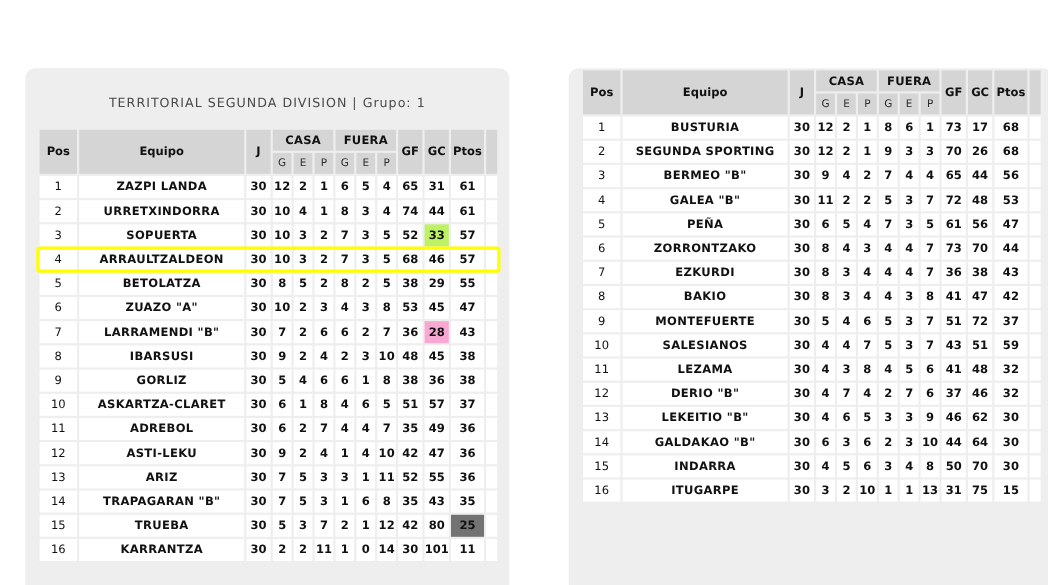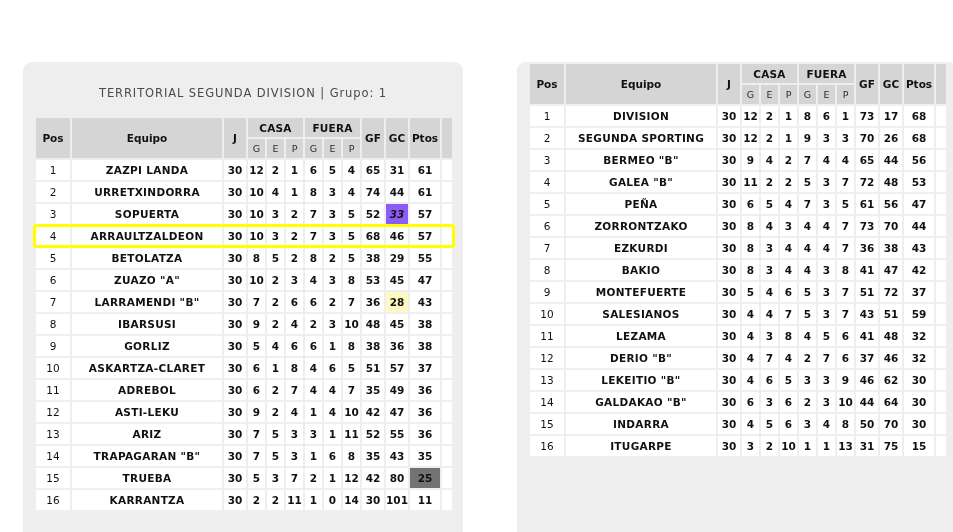--- a/index.html
+++ b/index.html
@@ -232,21 +232,21 @@
               <td class="pos" style="background: rgb(255, 255, 255);">3</td>
               <td class="team" style="background: rgb(255, 255, 255);">SOPUERTA</td>
               <td class="num" style="background: rgb(255, 255, 255);">30</td>
               <td class="num" style="background: rgb(255, 255, 255);">10</td>
               <td class="num" style="background: rgb(255, 255, 255);">3</td>
               <td class="num" style="background: rgb(255, 255, 255);">2</td>
               <td class="num" style="background: rgb(255, 255, 255);">7</td>
               <td class="num" style="background: rgb(255, 255, 255);">3</td>
               <td class="num" style="background: rgb(255, 255, 255);">5</td>
               <td class="num" style="background: rgb(255, 255, 255);">52</td>
-              <td class="num" style="background: #8b5cf6; font-style: italic;">33</td>
+              <td class="num" style="background: #bef264;">33</td>
               <td class="num" style="background: rgb(255, 255, 255);">57</td>
               <td class="num" style="background: rgb(255, 255, 255);">&nbsp;</td>
             </tr>
             <tr class="even highlight">
               <td class="pos">4</td>
               <td class="team">ARRAULTZALDEON</td>
               <td class="num">30</td>
               <td class="num">10</td>
               <td class="num">3</td>
               <td class="num">2</td>
@@ -292,21 +292,21 @@
               <td class="pos" style="background: rgb(255, 255, 255);">7</td>
               <td class="team" style="background: rgb(255, 255, 255);">LARRAMENDI   "B"</td>
               <td class="num" style="background: rgb(255, 255, 255);">30</td>
               <td class="num" style="background: rgb(255, 255, 255);">7</td>
               <td class="num" style="background: rgb(255, 255, 255);">2</td>
               <td class="num" style="background: rgb(255, 255, 255);">6</td>
               <td class="num" style="background: rgb(255, 255, 255);">6</td>
               <td class="num" style="background: rgb(255, 255, 255);">2</td>
               <td class="num" style="background: rgb(255, 255, 255);">7</td>
               <td class="num" style="background: rgb(255, 255, 255);">36</td>
-              <td class="num" style="background: #fef9c3;">28</td>
+              <td class="num" style="background: #f9a8d4;">28</td>
               <td class="num" style="background: rgb(255, 255, 255);">43</td>
               <td class="num" style="background: rgb(255, 255, 255);">&nbsp;</td>
             </tr>
             <tr class="even">
               <td class="pos">8</td>
               <td class="team">IBARSUSI</td>
               <td class="num">30</td>
               <td class="num">9</td>
               <td class="num">2</td>
               <td class="num">4</td>
@@ -479,21 +479,21 @@
             <th class="sub">E</th>
             <th class="sub">P</th>
             <th class="sub">G</th>
             <th class="sub">E</th>
             <th class="sub">P</th>
           </tr>
         </thead>
         <tbody>
             <tr class="odd">
               <td class="pos" style="background: rgb(255, 255, 255);">1</td>
-              <td class="team" style="background: rgb(255, 255, 255);">DIVISION</td>
+              <td class="team" style="background: rgb(255, 255, 255);">BUSTURIA</td>
               <td class="num" style="background: rgb(255, 255, 255);">30</td>
               <td class="num" style="background: rgb(255, 255, 255);">12</td>
               <td class="num" style="background: rgb(255, 255, 255);">2</td>
               <td class="num" style="background: rgb(255, 255, 255);">1</td>
               <td class="num" style="background: rgb(255, 255, 255);">8</td>
               <td class="num" style="background: rgb(255, 255, 255);">6</td>
               <td class="num" style="background: rgb(255, 255, 255);">1</td>
               <td class="num" style="background: rgb(255, 255, 255);">73</td>
               <td class="num" style="background: rgb(255, 255, 255);">17</td>
               <td class="num" style="background: rgb(255, 255, 255);">68</td>

